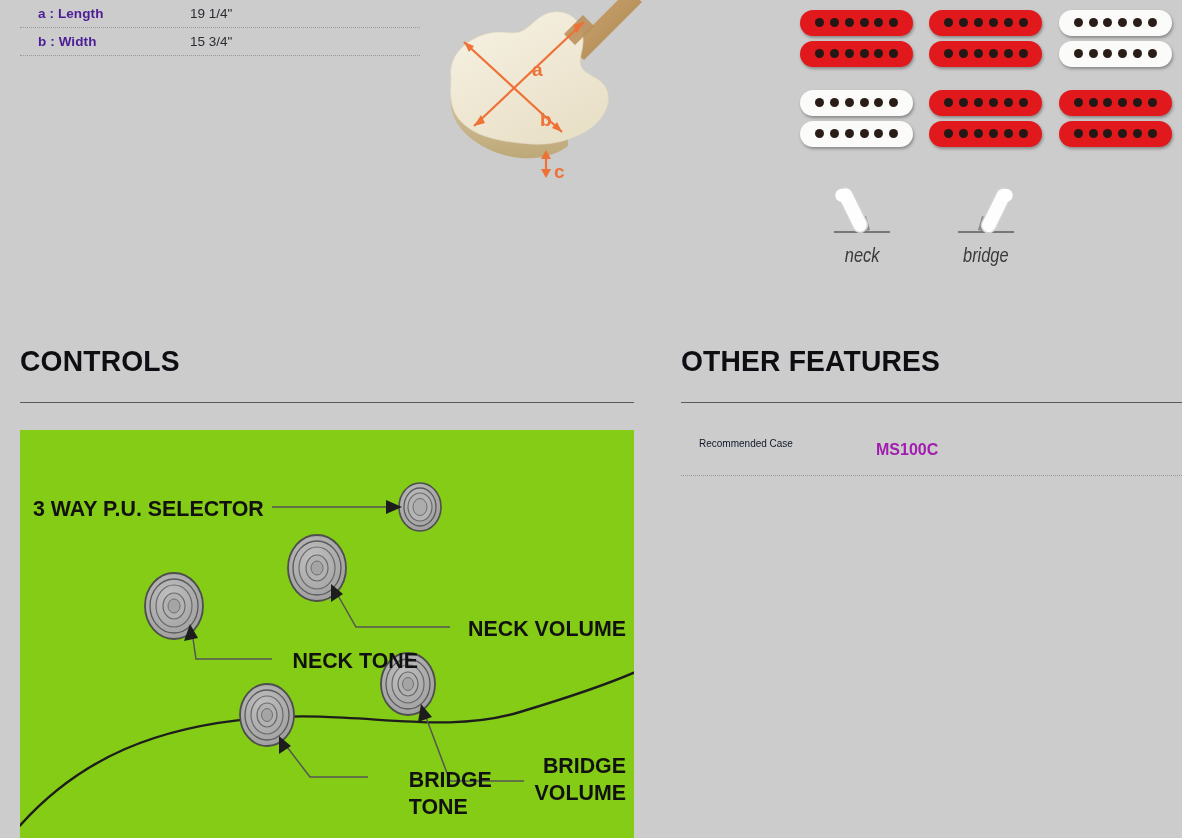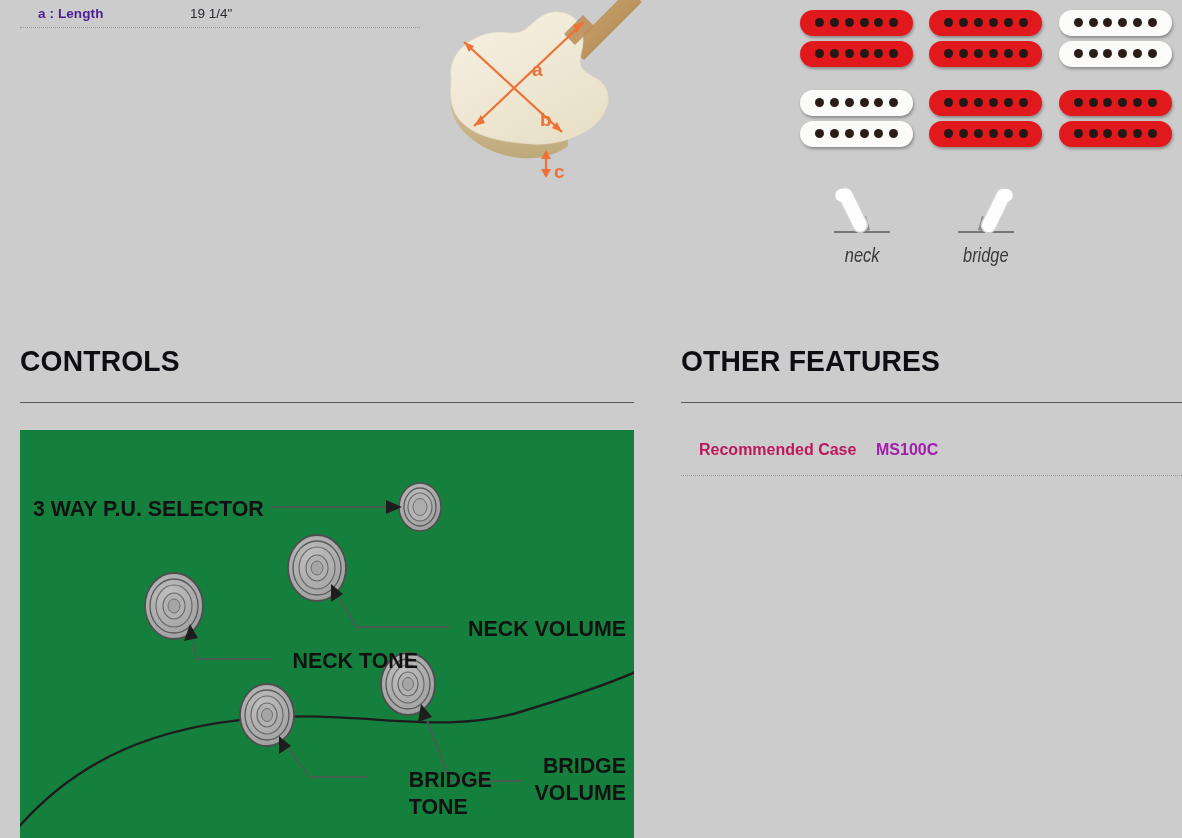--- a/index.html
+++ b/index.html
@@ -132,62 +132,66 @@
   #controls-head { left: 20px; top: 344px; }
   #controls-rule { left: 20px; top: 402px; width: 614px; }
   #features-head { left: 681px; top: 344px; }
   #features-rule { left: 681px; top: 402px; width: 501px; }
 
   
   #controls-card {
     position: absolute;
     left: 20px; top: 430px;
     width: 614px; height: 408px;
-    background: #15803d;
+    background: #84cc16;
     overflow: hidden;
   }
   #controls-card svg { display: block; }
 
   
   #features-table {
     position: absolute;
     left: 681px; top: 425px;
     width: 501px;
   }
   .feat-row {
     display: flex;
     align-items: flex-start;
     padding: 9px 0 10px 0;
     border-bottom: 1px dotted #9a9a9a;
   }
   .feat-label {
     width: 195px;
-    font-size: 16px;
-    font-weight: bold;
-    color: #be185d;
+    font-size: 10px;
+    font-weight: normal;
+    color: #0f172a;
     line-height: 1.95;
     padding-left: 18px;
   }
   .feat-value {
     flex: 1;
     font-size: 16px;
     font-weight: bold;
     color: #a21caf;
     line-height: 1.95;
   }
 </style>
 </head>
 <body>
 
 <div id="page">
 
   <div id="dims-table">
     <div class="dim-row">
       <div class="dim-label">a : Length</div>
       <div class="dim-value">19 1/4"</div>
+    </div>
+    <div class="dim-row">
+      <div class="dim-label">b : Width</div>
+      <div class="dim-value">15 3/4"</div>
     </div>
   </div>
 
   <div id="body-illustration">
     <svg width="200" height="190" viewBox="0 0 200 190">
       <defs>
         <linearGradient id="topGrad" x1="0" y1="0" x2="0.6" y2="1">
           <stop offset="0%" stop-color="#f7f2e4"></stop>
           <stop offset="100%" stop-color="#e9e0c8"></stop>
         </linearGradient>

